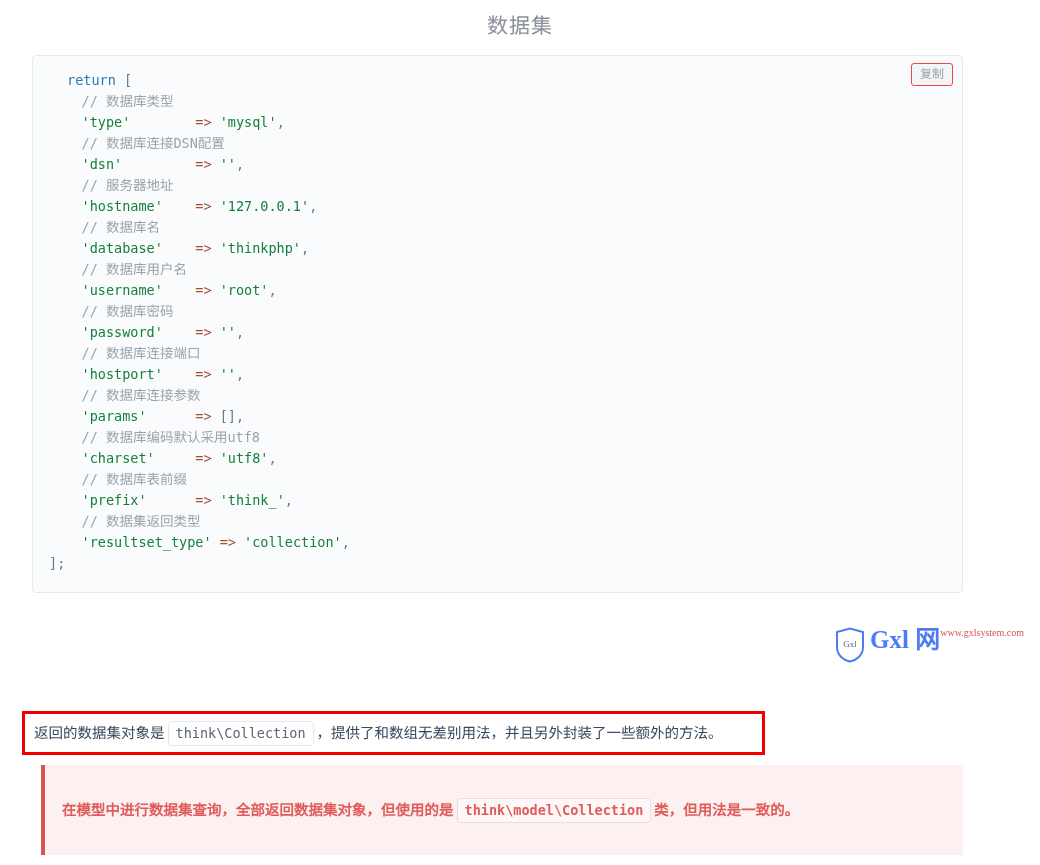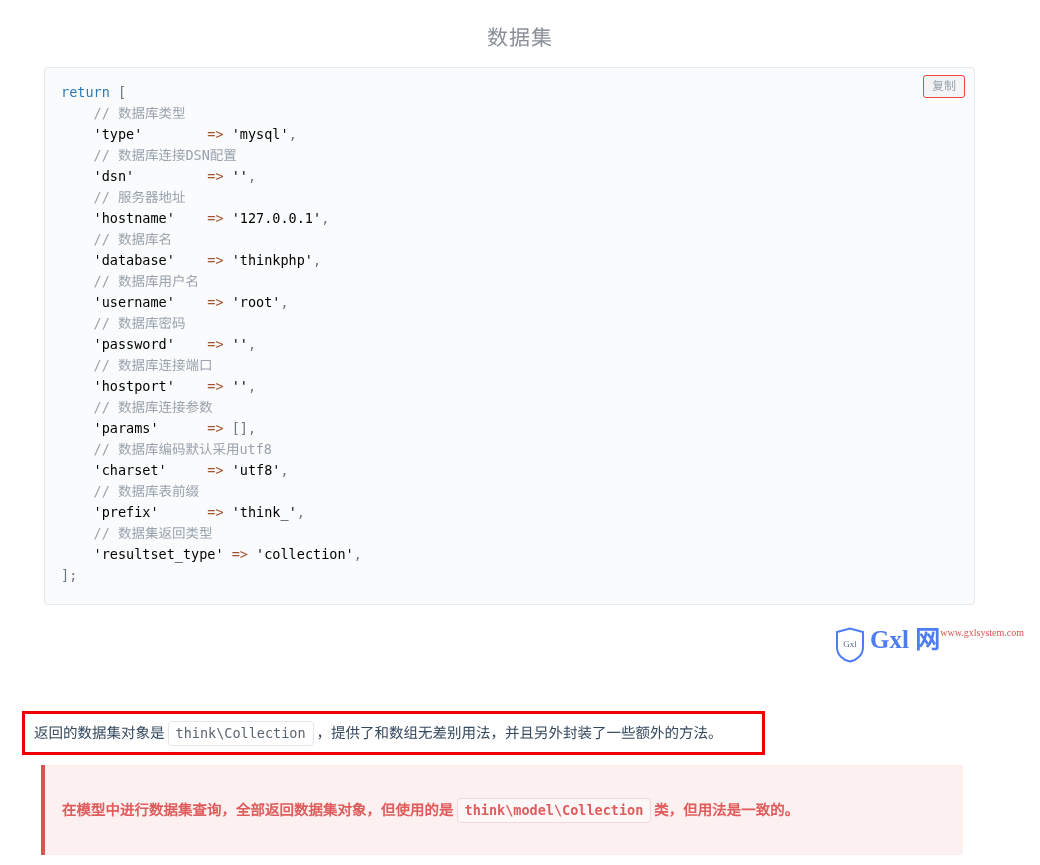--- a/index.html
+++ b/index.html
@@ -16,21 +16,21 @@
     font-family: "Liberation Sans", "DejaVu Sans", sans-serif;
     color: #34495e;
     -webkit-font-smoothing: antialiased;
   }
 
   .page {
     position: relative;
     width: 1040px;
     height: 667px;
     box-sizing: border-box;
-    padding: 12px;
+    padding: 0;
   }
 
   
   .page-title {
     text-align: center;
     font-size: 21px;
     font-weight: 400;
     color: #8a8f99;
     letter-spacing: 1px;
     margin: 0;
@@ -94,23 +94,23 @@
     margin: 0;
     padding: 0 16px;
     font-family: "DejaVu Sans Mono", "Liberation Mono", monospace;
     font-size: 13.5px;
     line-height: 21px;
     color: #4a5560;
     white-space: pre;
     overflow: hidden;
     tab-size: 4;
   }
-  pre.code .kw   { color: #2b7ab5; }
+  pre.code .kw   { color: #2b7ab5; margin-left: 18px; }
   pre.code .pun  { color: #6b7783; }
-  pre.code .str  { color: #000000; }
+  pre.code .str  { color: #15803d; }
   pre.code .cmt  { color: #9aa3ad; }
   pre.code .op   { color: #a0522d; }
 
   
   .red-box {
     position: absolute;
     left: 22px;
     top: 711px;
     width: 743px;
     height: 44px;

